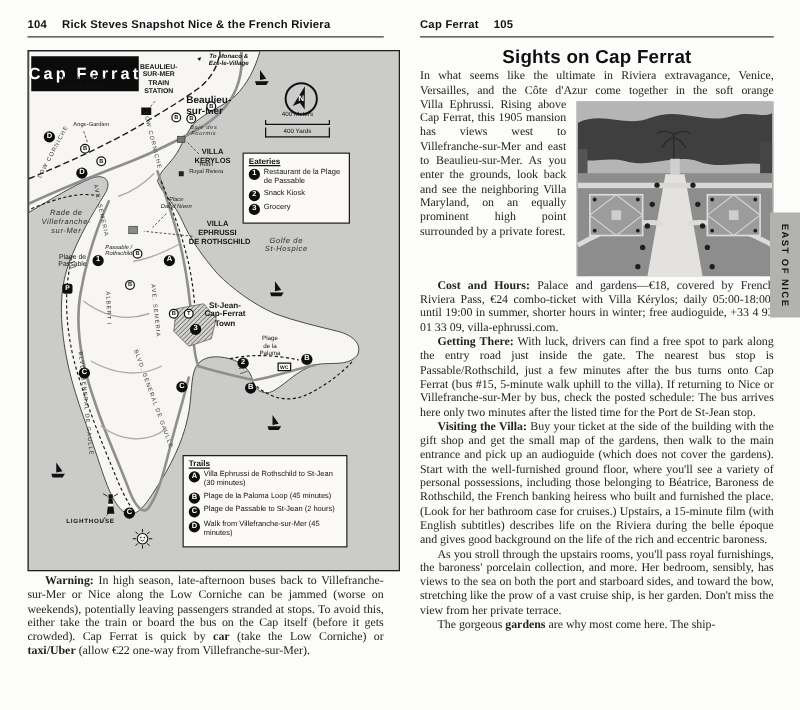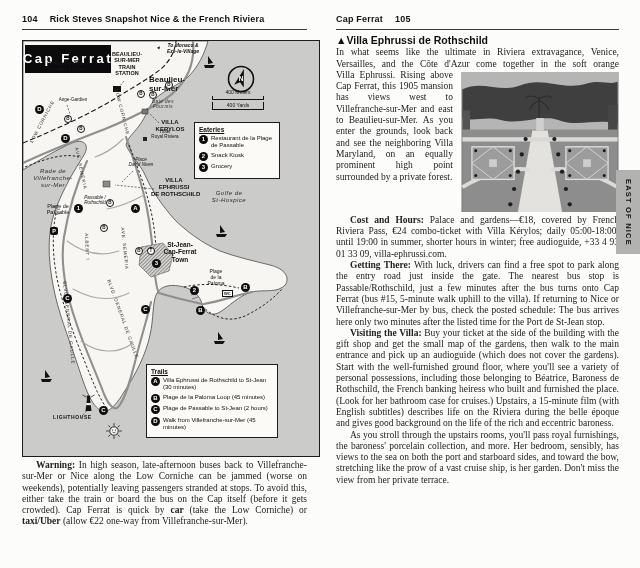--- a/index.html
+++ b/index.html
@@ -335,22 +335,22 @@
   <p class="para"><strong>Warning:</strong><span> In high season, late-afternoon buses back to Villefranche-sur-Mer or Nice along the Low Corniche can be jammed (worse on weekends), potentially leaving passengers stranded at stops. To avoid this, either take the train or board the bus on the Cap itself (before it gets crowded). Cap Ferrat is quick by </span><strong>car</strong><span> (take the Low Corniche) or </span><strong>taxi/Uber</strong><span> (allow €22 one-way from Villefranche-sur-Mer).</span></p>
 </div>
 
 <div class="abs hdr" style="left:336px;top:14px;width:283px;text-align:left">
   <span>Cap Ferrat</span><span class="gap"></span><span>105</span>
 </div>
 <div class="abs rule" style="left:336px;top:29px;width:283px"></div>
 
 <div class="abs bodytext" style="left:336px;top:34px;width:283px">
 
-
-  <div class="villa-heading"><span>▲</span><span>Villa Ephrussi de Rothschild</span></div>
+  <h1 class="sights-heading">Sights on Cap Ferrat</h1>
+
 
   <p class="para noindent jlast">In what seems like the ultimate in Riviera extravagance, Venice, Versailles, and the Côte d'Azur come together in the soft orange</p>
 
   <div class="pwrap">
     <svg class="photo" viewBox="0 0 162 146">
       <rect x="0" y="0" width="162" height="146" fill="#b5b5b5"></rect>
       <path d="M0,18 C20,8 40,22 60,14 C85,4 105,20 130,12 C145,8 155,14 162,10 L162,54 C140,48 120,58 100,50 C80,44 60,56 40,50 C25,46 10,52 0,48 Z" fill="#3f3f3f"></path>
       <rect x="0" y="40" width="8" height="106" fill="#545454"></rect>
       <rect x="152" y="34" width="10" height="112" fill="#454545"></rect>
       <g stroke="#2b2b2b" stroke-width="1.2" fill="none">
@@ -398,17 +398,18 @@
   </div>
 
   <p class="para"><strong>Cost and Hours:</strong><span> Palace and gardens—€18, covered by French Riviera Pass, €24 combo-ticket with Villa Kérylos; daily 05:00-18:00, until 19:00 in summer, shorter hours in winter; free audioguide, +33 4 93 01 33 09, villa-ephrussi.com.</span></p>
 
   <p class="para"><strong>Getting There:</strong><span> With luck, drivers can find a free spot to park along the entry road just inside the gate. The nearest bus stop is Passable/Rothschild, just a few minutes after the bus turns onto Cap Ferrat (bus #15, 5-minute walk uphill to the villa). If returning to Nice or Villefranche-sur-Mer by bus, check the posted schedule: The bus arrives here only two minutes after the listed time for the Port de St-Jean stop.</span></p>
 
   <p class="para"><strong>Visiting the Villa:</strong><span> Buy your ticket at the side of the building with the gift shop and get the small map of the gardens, then walk to the main entrance and pick up an audioguide (which does not cover the gardens). Start with the well-furnished ground floor, where you'll see a variety of personal possessions, including those belonging to Béatrice, Baroness de Rothschild, the French banking heiress who built and furnished the place. (Look for her bathroom case for cruises.) Upstairs, a 15-minute film (with English subtitles) describes life on the Riviera during the belle époque and gives good background on the life of the rich and eccentric baroness.</span></p>
 
   <p class="para">As you stroll through the upstairs rooms, you'll pass royal furnishings, the baroness' porcelain collection, and more. Her bedroom, sensibly, has views to the sea on both the port and starboard sides, and toward the bow, stretching like the prow of a vast cruise ship, is her garden. Don't miss the view from her private terrace.</p>
 
+  <p class="para"><span>The gorgeous </span><strong>gardens</strong><span> are why most come here. The ship-</span></p>
 </div>
 
 <div class="abs sidetab">
   <span>EAST OF NICE</span>
 </div>
 
 </body></html>

